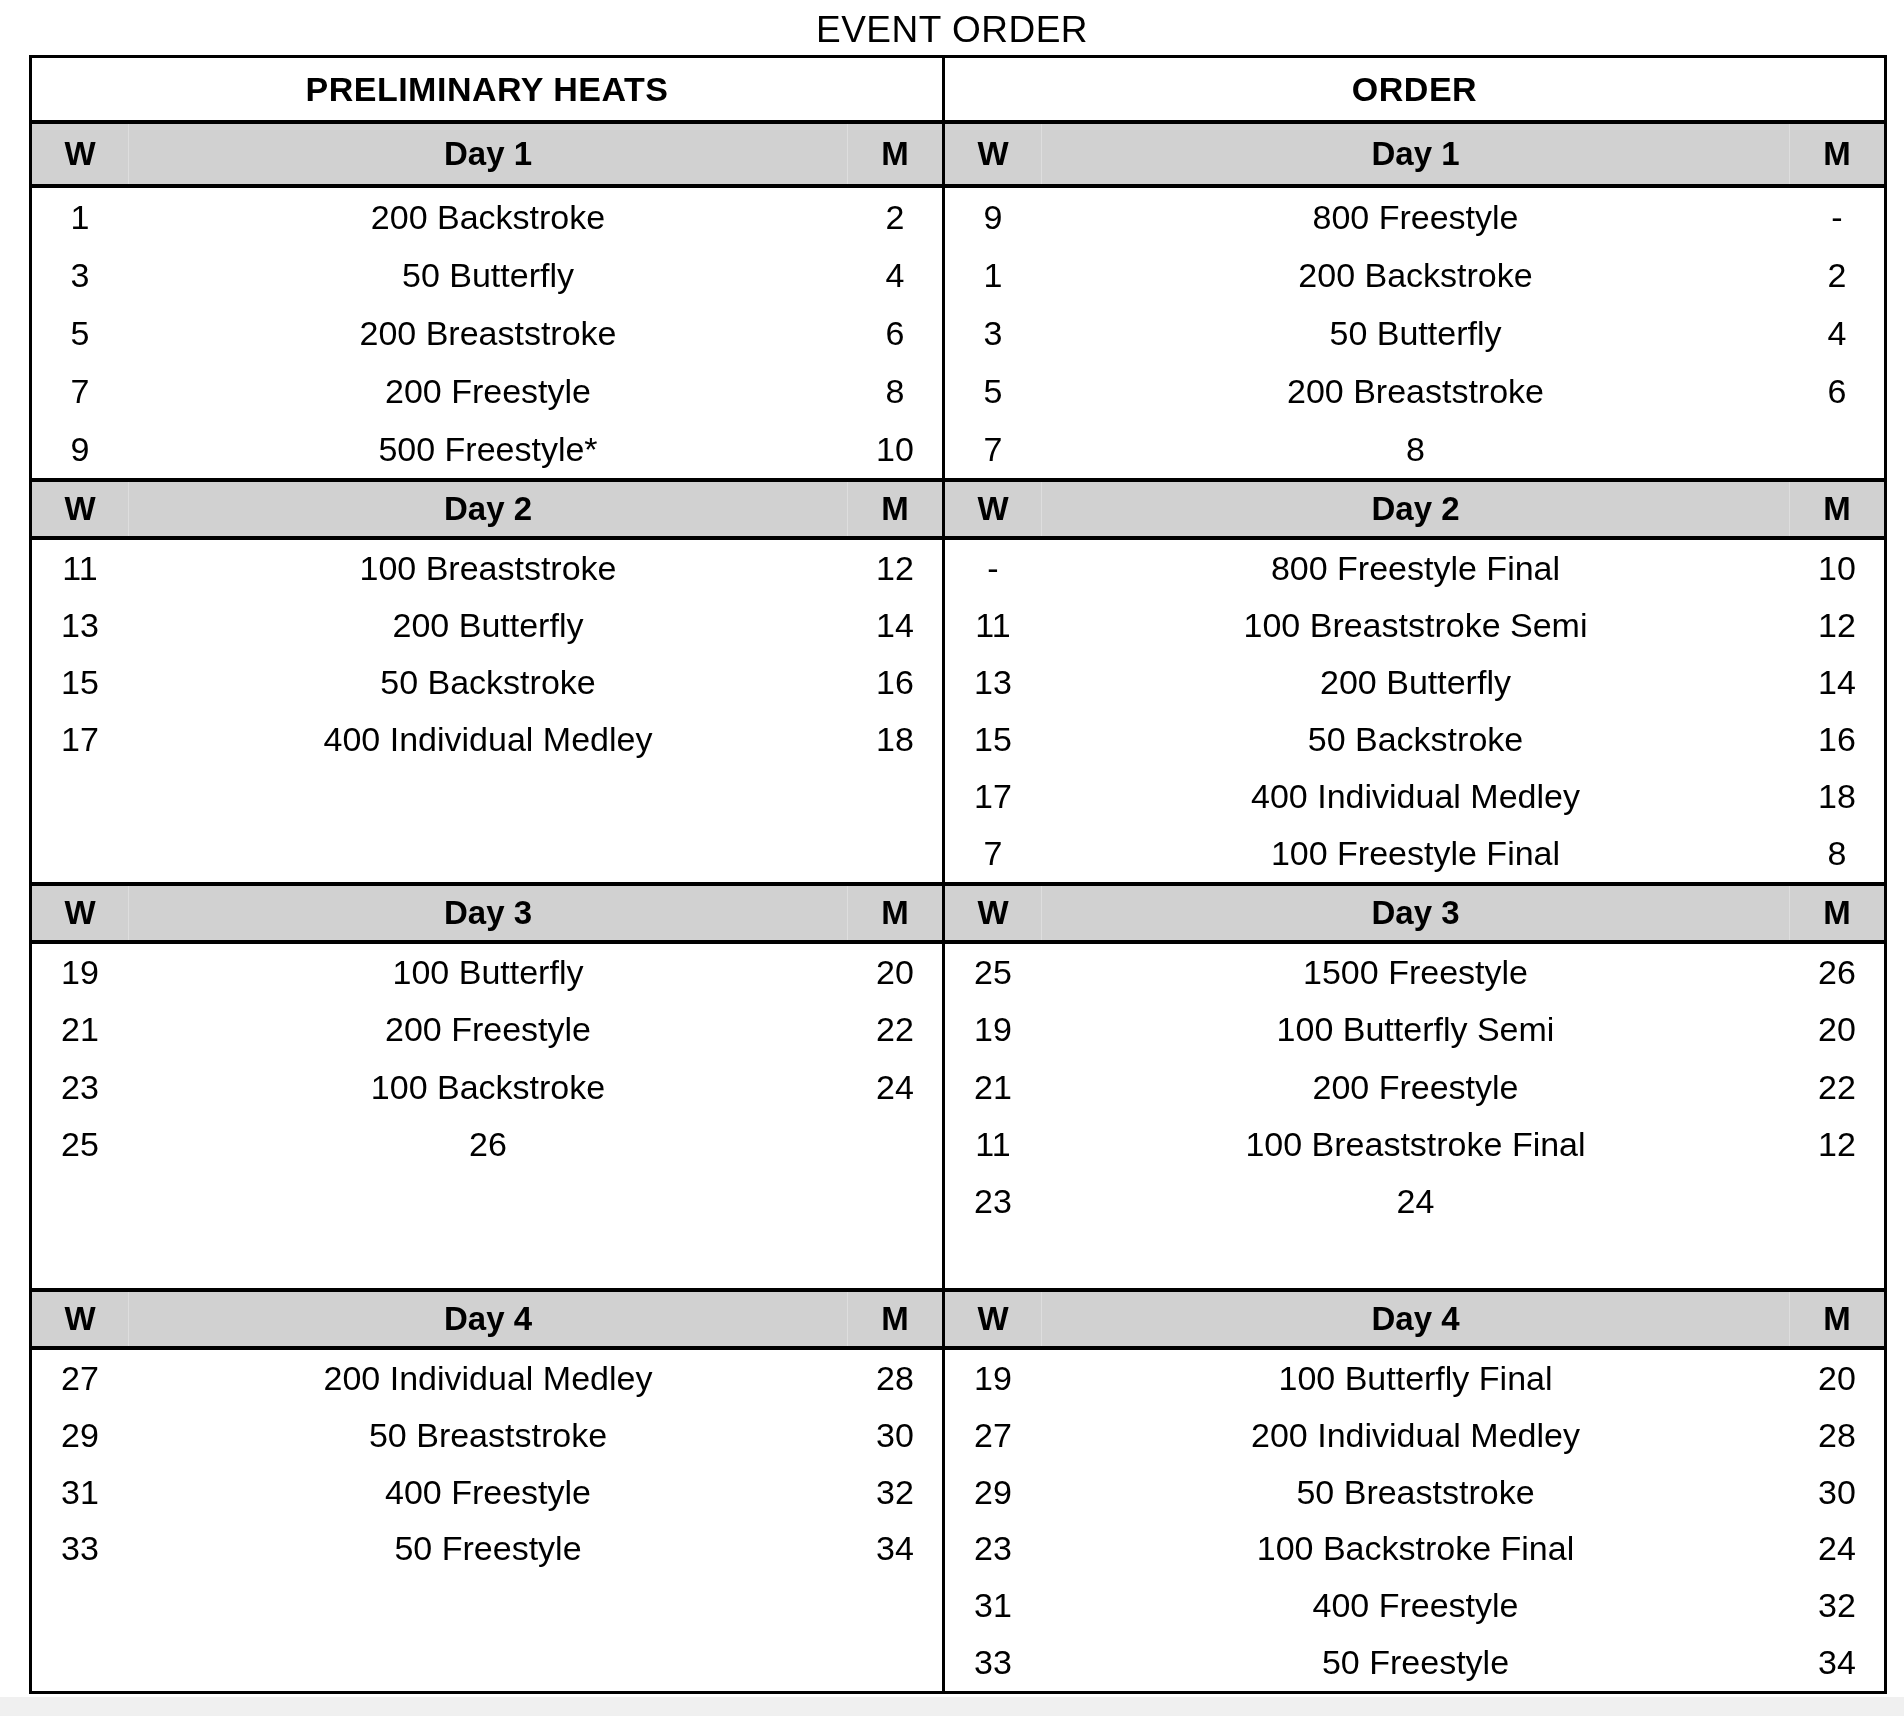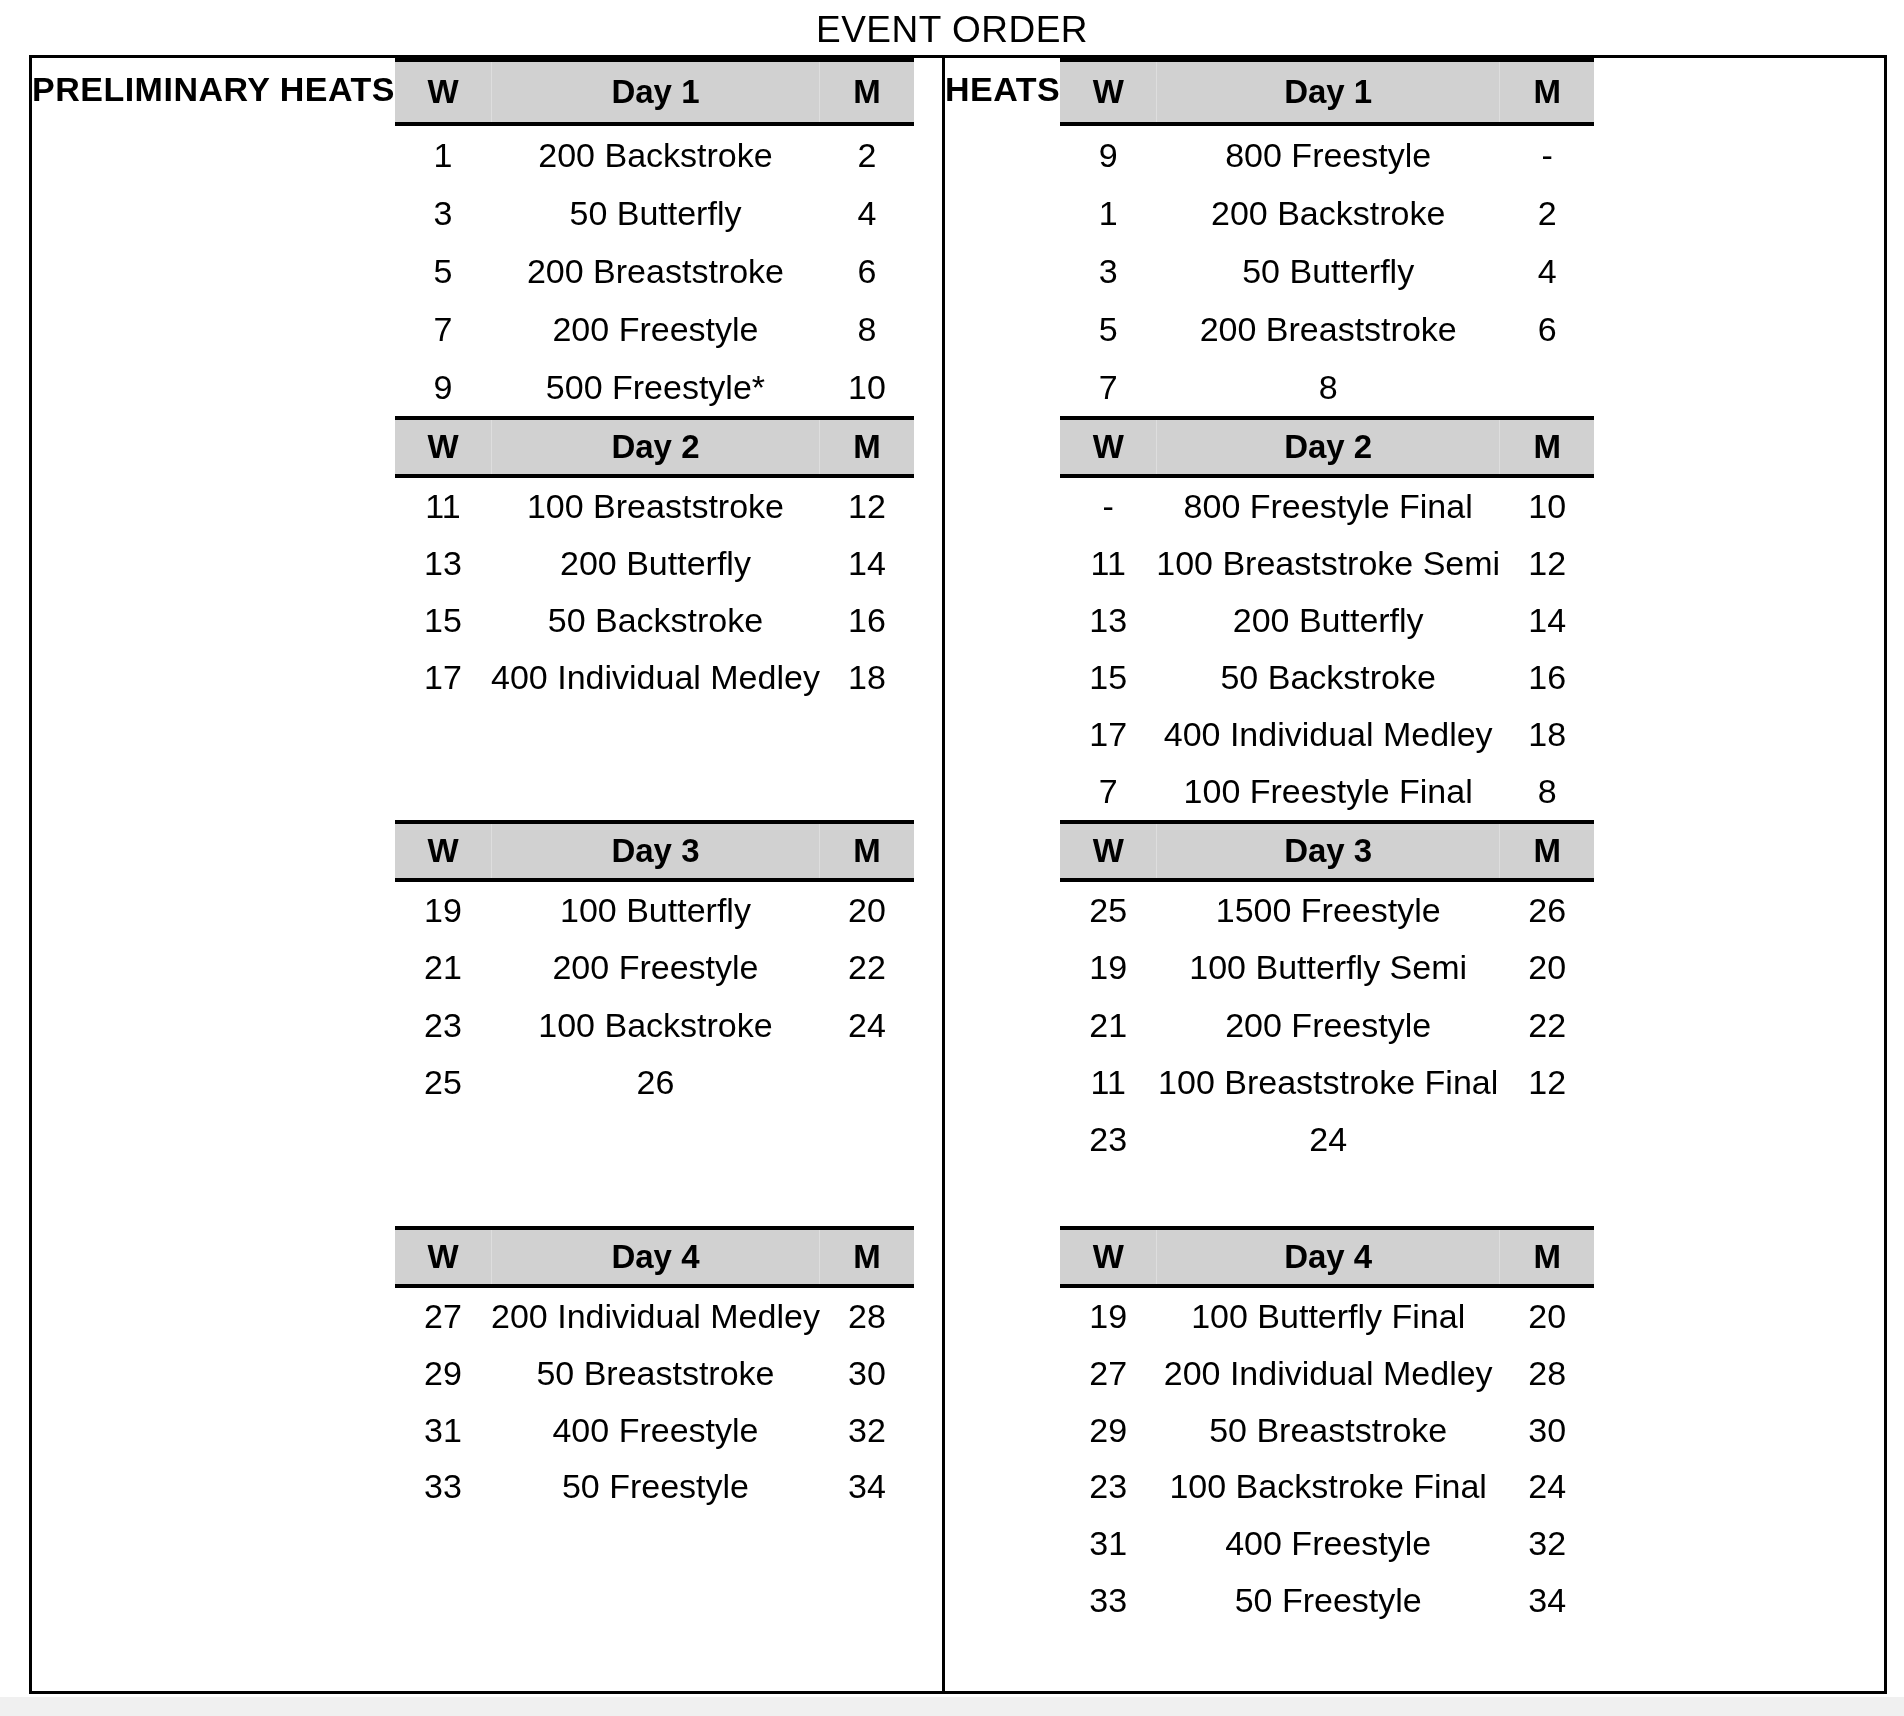--- a/index.html
+++ b/index.html
@@ -20,21 +20,21 @@
   .event-table{
     position:absolute;left:29px;top:55px;
     width:1858px;height:1639px;
     border:3px solid #000;
     box-sizing:border-box;
     display:flex;
     background:#fff;
   }
   .half{
     width:910px;
-    display:flex;flex-direction:row;
+    display:flex;flex-direction:column;
     box-sizing:border-box;
   }
   .half.right{
     flex:1;
     border-left:3px solid #000;
   }
   .sec-title{
     height:62px;
     display:flex;align-items:center;justify-content:center;
     font-size:34px;font-weight:bold;
@@ -194,21 +194,21 @@
           </div>
           <div class="row" style="height: 56.8333px;">
             <span class="cell">33</span>
             <span class="cell">50 Freestyle</span>
             <span class="cell">34</span>
           </div>
         </div>
       </div>
   </section>
   <section class="half right">
-    <div class="sec-title">HEATS</div>
+    <div class="sec-title">ORDER</div>
     <div class="days">
         <div class="band" style="height: 68px;">
           <div class="bcell">W</div>
           <div class="bcell mid">Day 1</div>
           <div class="bcell">M</div>
         </div>
         <div class="data" style="height: 290px;">
           <div class="row" style="height: 58px;">
             <span class="cell">9</span>
             <span class="cell">800 Freestyle</span>

